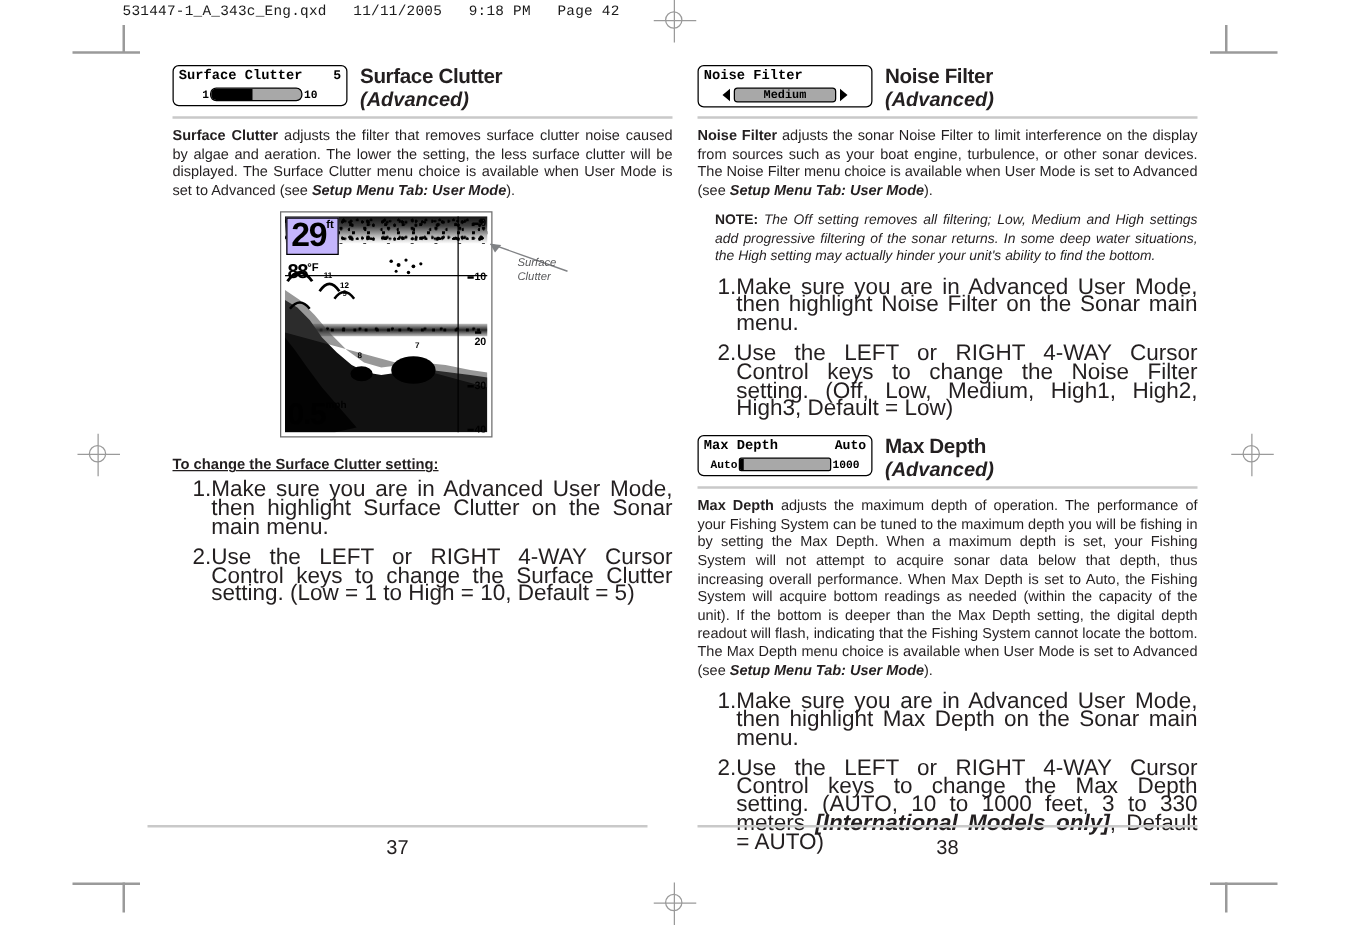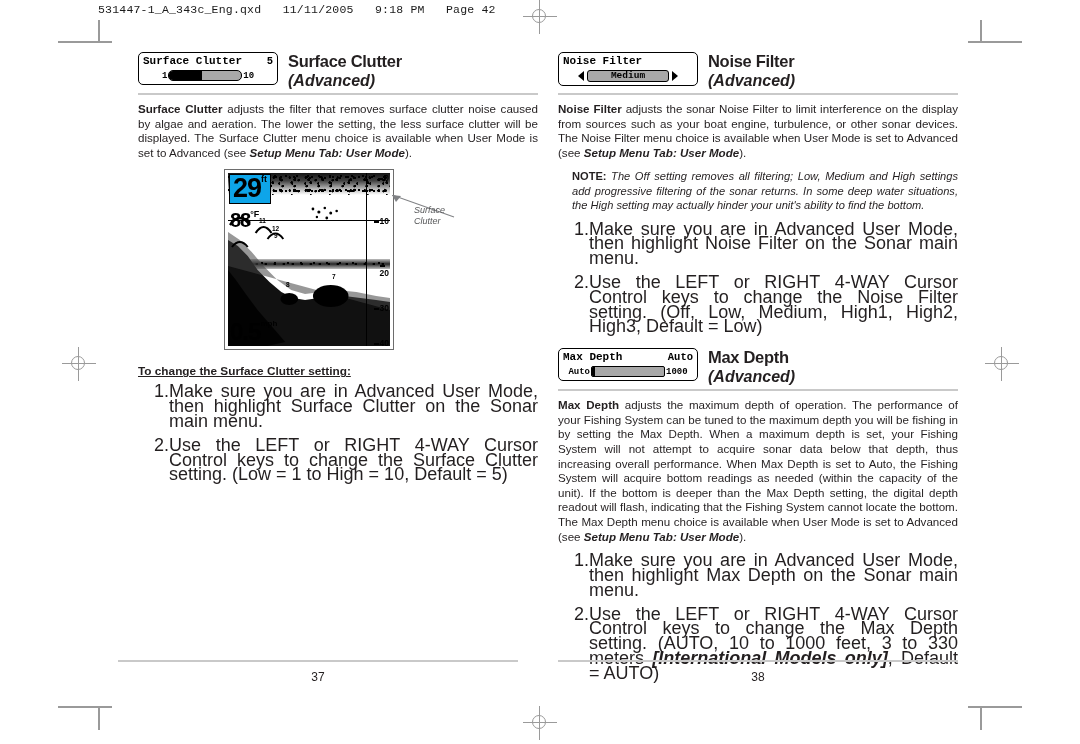--- a/index.html
+++ b/index.html
@@ -319,21 +319,21 @@
     display: inline-block;
     width: 5px;
     height: 1.4px;
     background: #000;
     vertical-align: middle;
     margin-right: 1px;
   }
   .readout-depth {
     position: absolute;
     left: 1px; top: 1px;
-    background: #0ea5e9;
+    background: #c4b5fd;
     border: 1.6px solid #000;
     padding: 0px 3px 1px 3px;
     line-height: 1;
   }
   .readout-depth .num {
     font-family: "Liberation Sans", sans-serif;
     font-size: 27px;
     font-weight: 700;
     letter-spacing: -1px;
     color: #000;
@@ -344,21 +344,21 @@
     vertical-align: top;
     color: #000;
   }
   .readout-temp {
     position: absolute;
     left: 2px; top: 37px;
     line-height: 1;
     color: #000;
   }
   .readout-temp .num {
-    font-size: 20px;
+    font-size: 16px;
     font-weight: 700;
     letter-spacing: -1px;
   }
   .readout-temp .unit {
     font-size: 9px;
     font-weight: 700;
     vertical-align: top;
   }
   .readout-speed {
     position: absolute;
@@ -408,21 +408,21 @@
   }
   .footer-left  { left: 118px; }
   .footer-right { left: 558px; }
   .footer .frule {
     height: 1.5px;
     background: #c9c9c9;
     margin-bottom: 8px;
   }
   .footer .pagenum {
     text-align: center;
-    font-size: 12px;
+    font-size: 16px;
     color: #231f20;
   }
 </style>
 </head>
 <body>
 
 <div class="crop-line" style="left:58px; top:41px; width:54px; height:1.5px;"></div>
 <div class="crop-line" style="left:98px; top:20px; width:1.5px; height:22px;"></div>
 <div class="crop-line" style="left:968px; top:41px; width:54px; height:1.5px;"></div>
 <div class="crop-line" style="left:980px; top:20px; width:1.5px; height:22px;"></div>

